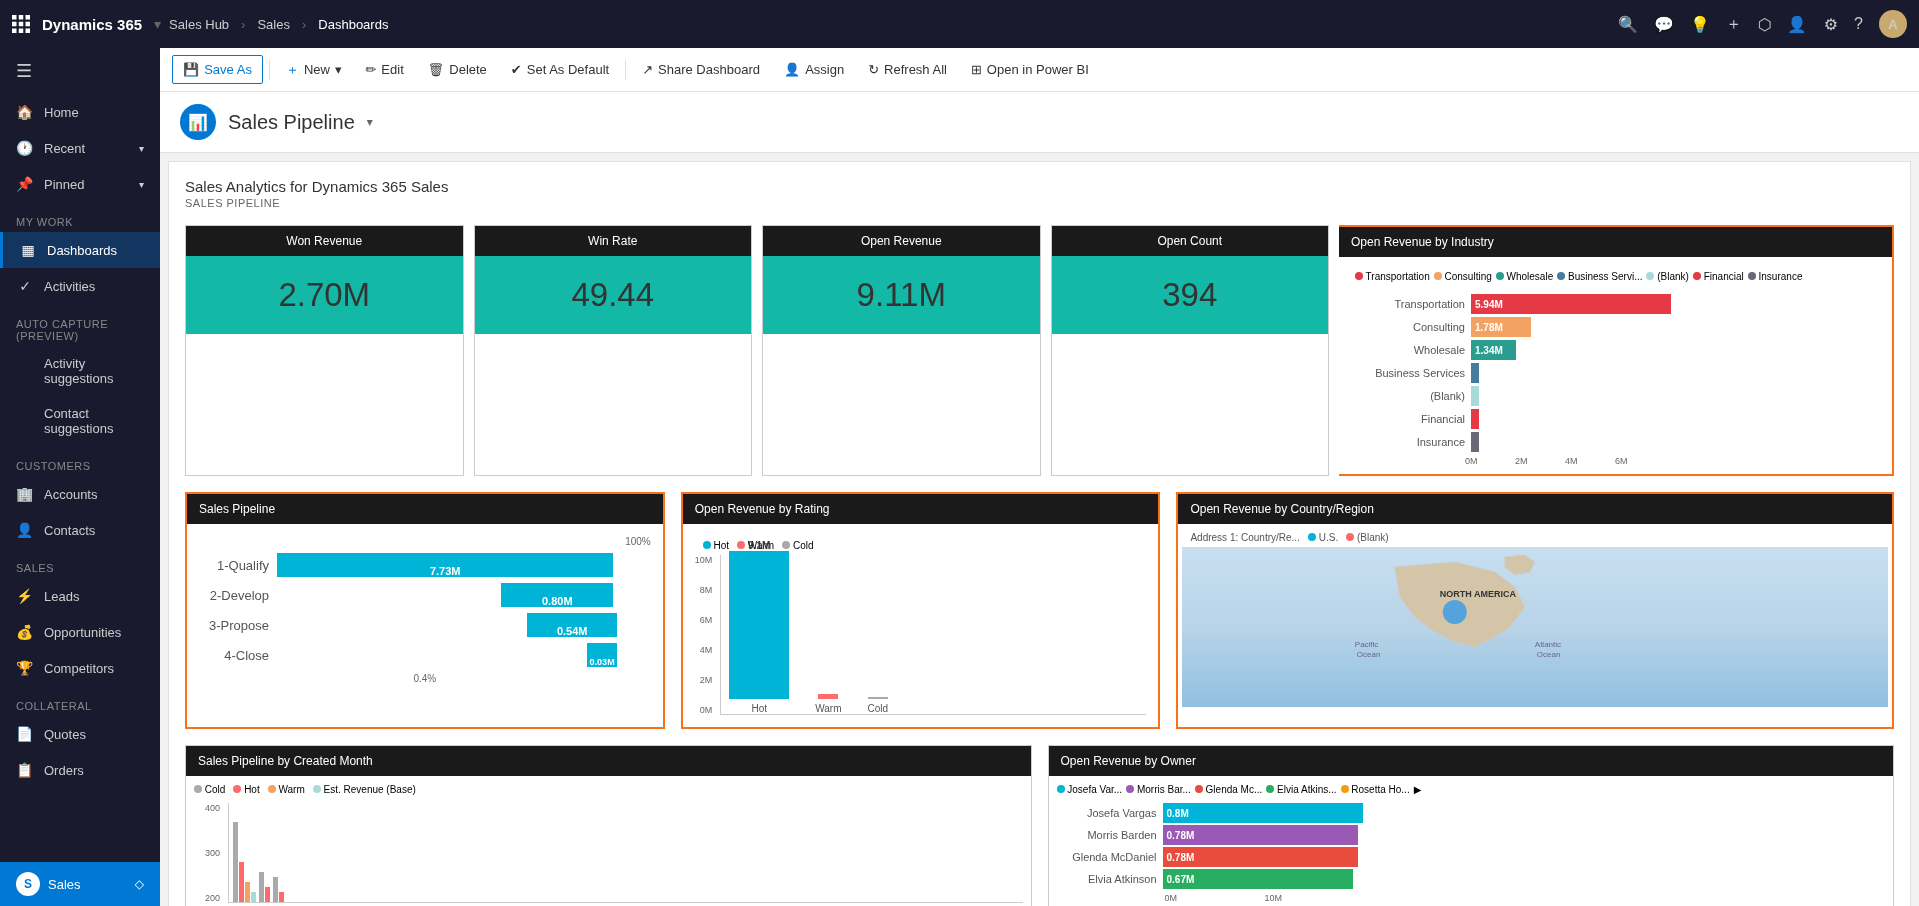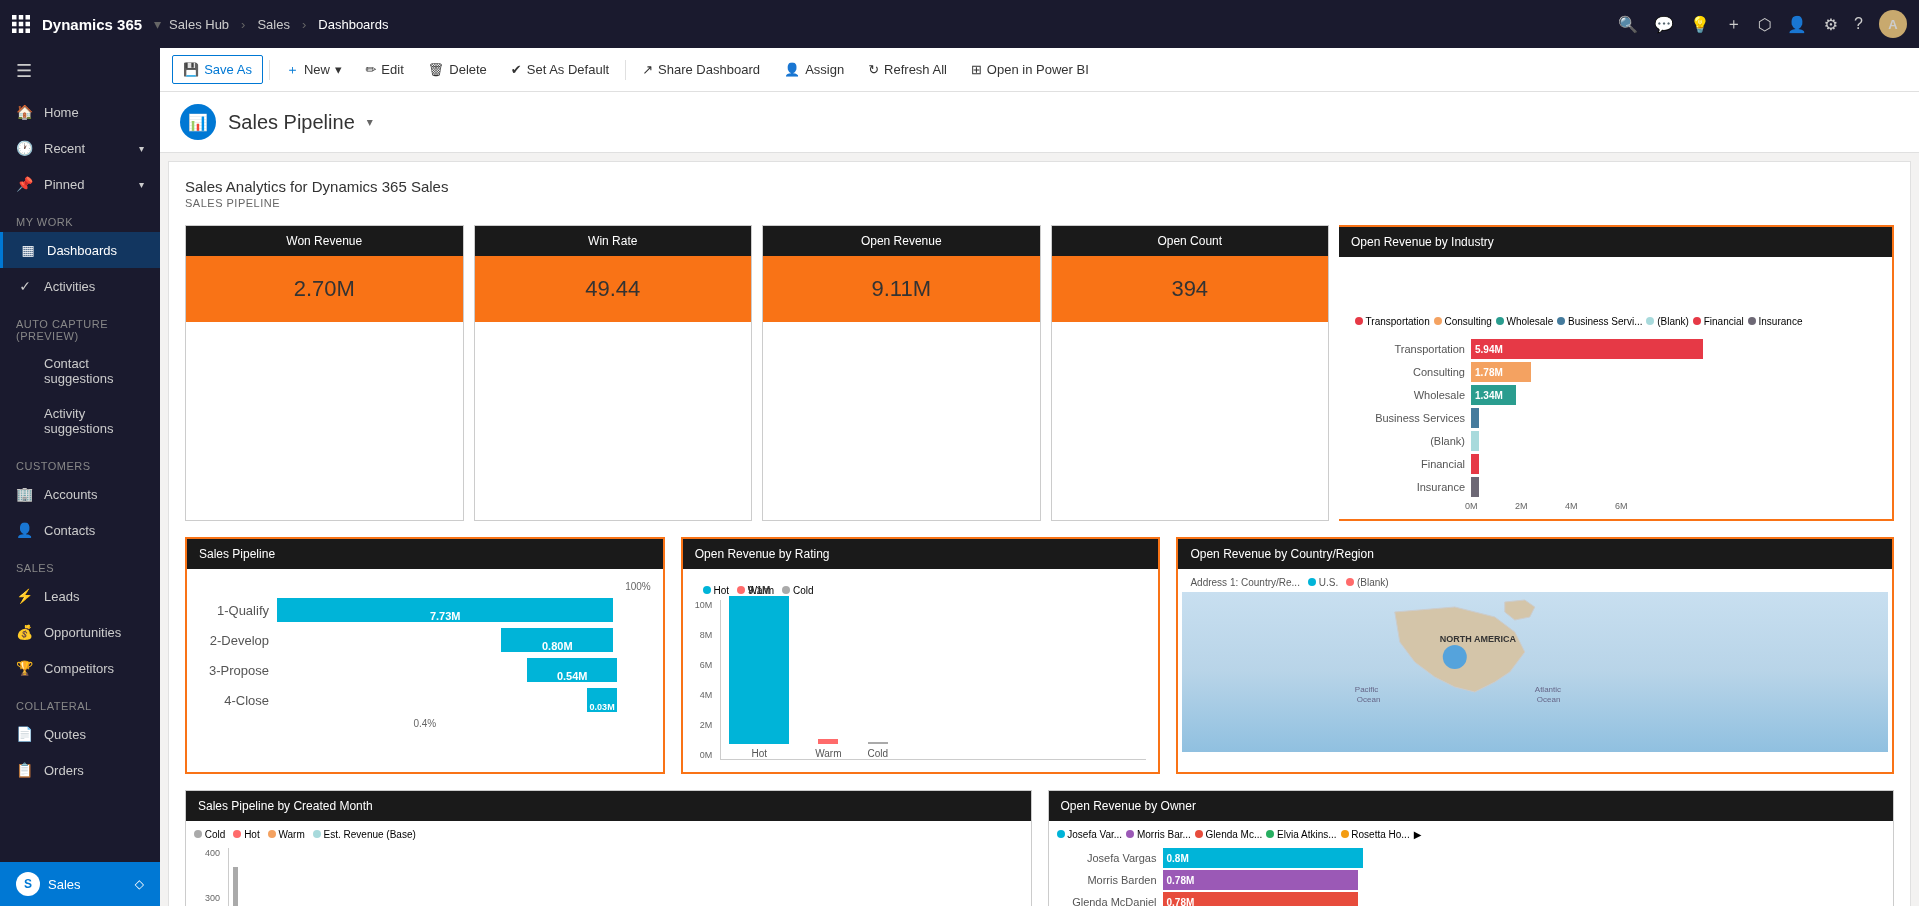--- a/index.html
+++ b/index.html
@@ -127,24 +127,24 @@
       background: white;
     }
     .kpi-card-header {
       background: #1a1a1a;
       color: white;
       text-align: center;
       padding: 8px;
       font-size: 12px;
     }
     .kpi-card-body {
-      background: #f97316;
+      background: #14b8a6;
       text-align: center;
       padding: 20px 8px;
-      font-size: 22px;
+      font-size: 33px;
       color: #333;
     }
 
     
     .charts-row { display: flex; gap: 16px; margin-bottom: 16px; }
     .chart-box {
       flex: 1;
       border: 2px solid #f97316;
       background: white;
     }
@@ -253,24 +253,24 @@
   <div class="sidebar-item active">
     <span class="sidebar-item-icon">▦</span>
     <span>Dashboards</span>
   </div>
   <div class="sidebar-item">
     <span class="sidebar-item-icon">✓</span>
     <span>Activities</span>
   </div>
   <div class="sidebar-section">Auto capture (preview)</div>
   <div class="sidebar-item sidebar-item-sub">
+    <span>Activity suggestions</span>
+  </div>
+  <div class="sidebar-item sidebar-item-sub">
     <span>Contact suggestions</span>
-  </div>
-  <div class="sidebar-item sidebar-item-sub">
-    <span>Activity suggestions</span>
   </div>
   <div class="sidebar-section">Customers</div>
   <div class="sidebar-item">
     <span class="sidebar-item-icon">🏢</span>
     <span>Accounts</span>
   </div>
   <div class="sidebar-item">
     <span class="sidebar-item-icon">👤</span>
     <span>Contacts</span>
   </div>
@@ -371,34 +371,34 @@
         <div class="kpi-card-header">Open Revenue</div>
         <div class="kpi-card-body">9.11M</div>
       </div>
       <div class="kpi-card">
         <div class="kpi-card-header">Open Count</div>
         <div class="kpi-card-body">394</div>
       </div>
 
       <div class="chart-box" style="flex:2; border-left: none;">
         <div class="chart-header">Open Revenue by Industry</div>
-        <div class="chart-body" style="padding:8px;margin-top:45px;">
+        <div class="chart-body" style="padding:8px;">
           <div class="industry-legend" style="display:flex;flex-wrap:wrap;gap:4px;font-size:10px;margin-bottom:6px;">
             <span><span class="legend-dot" style="background:#e63946;"></span> Transportation</span>
             <span><span class="legend-dot" style="background:#f4a261;"></span> Consulting</span>
             <span><span class="legend-dot" style="background:#2a9d8f;"></span> Wholesale</span>
             <span><span class="legend-dot" style="background:#457b9d;"></span> Business Servi...</span>
             <span><span class="legend-dot" style="background:#a8dadc;"></span> (Blank)</span>
             <span><span class="legend-dot" style="background:#e63946;"></span> Financial</span>
             <span><span class="legend-dot" style="background:#6d6875;"></span> Insurance</span>
           </div>
 
           <div class="industry-row">
             <span class="industry-label">Transportation</span>
-            <div class="industry-bar" style="background:#e63946;width:232px;">
+            <div class="industry-bar" style="background:#e63946;width:200px;">
               <span class="industry-bar-val">5.94M</span>
             </div>
           </div>
           <div class="industry-row">
             <span class="industry-label">Consulting</span>
             <div class="industry-bar" style="background:#f4a261;width:60px;">
               <span class="industry-bar-val">1.78M</span>
             </div>
           </div>
           <div class="industry-row">

